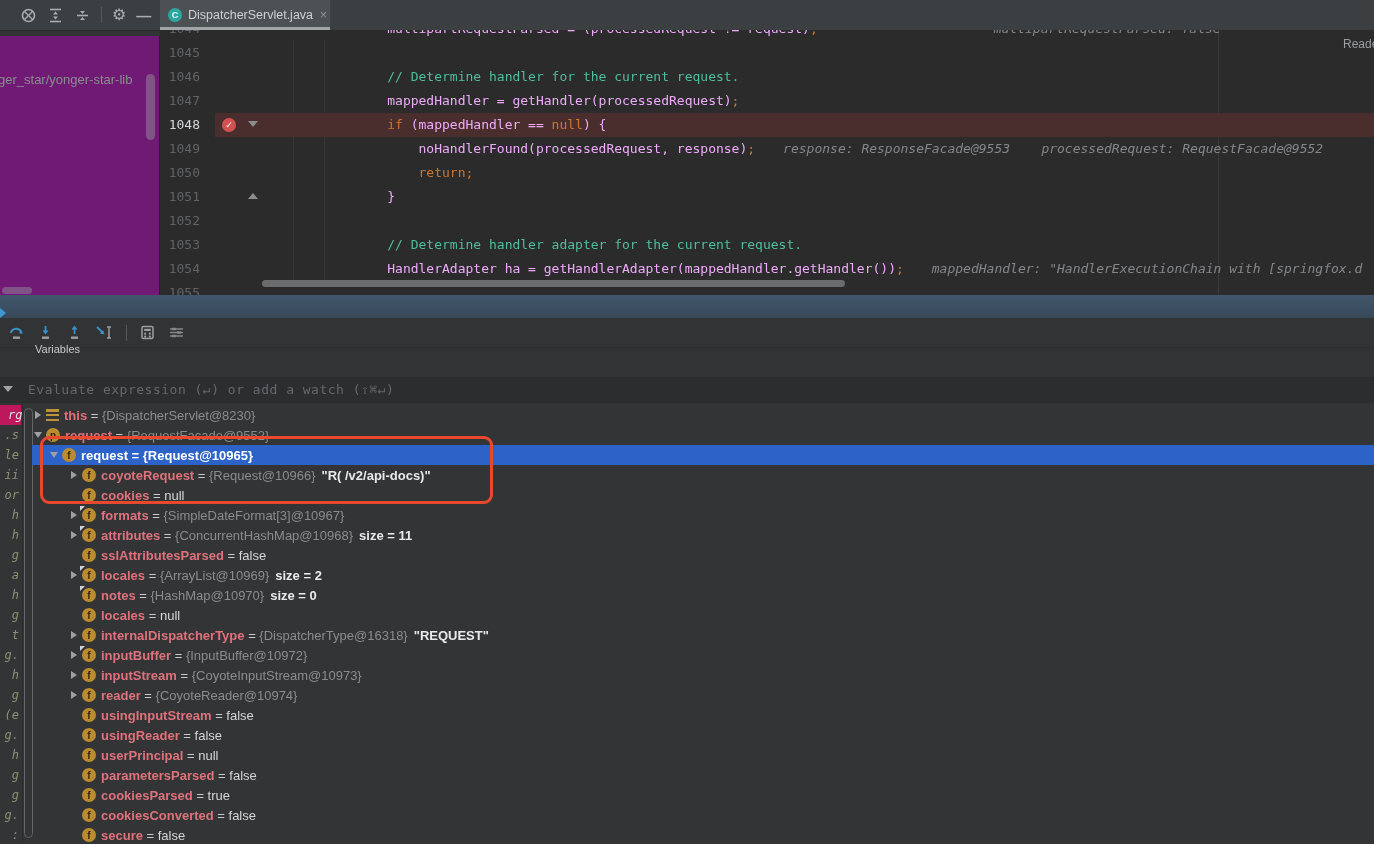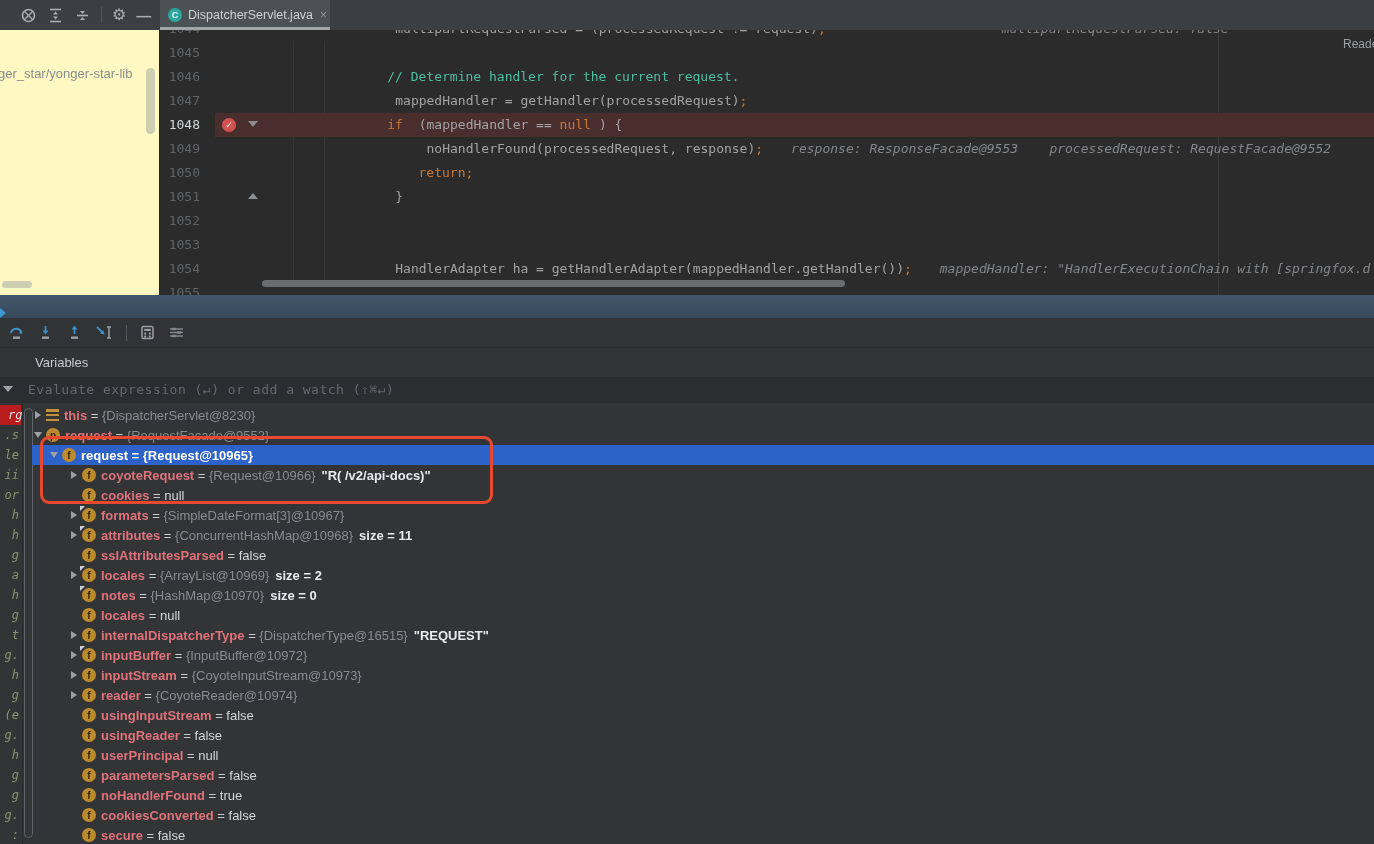--- a/index.html
+++ b/index.html
@@ -15,21 +15,21 @@
   .gear-glyph{font-size:16px;line-height:16px;color:#a9adb0;}
   .min-glyph{font-size:15px;line-height:15px;color:#a9adb0;font-weight:bold;}
   .tab{left:160px;top:0;width:170px;height:30px;background:#4c5153;display:flex;align-items:center;padding:0 8px;box-sizing:border-box;}
   .tab-underline{left:160px;top:27px;width:170px;height:3px;background:#a2a6a8;}
   .class-icon{width:14px;height:14px;border-radius:50%;background:#2ba7a0;color:#eafaf8;font-size:9px;font-weight:bold;
               display:flex;align-items:center;justify-content:center;margin-right:6px;flex:0 0 auto;}
   .tab-title{color:#ced0d1;font-size:12.5px;white-space:nowrap;}
   .tab-close{color:#8f9396;font-size:12px;margin-left:7px;}
 
   
-  .left-panel{left:0;top:30px;width:160px;height:265px;background:#fef9c3;border-right:1px solid #242424;box-sizing:border-box;}
+  .left-panel{left:0;top:36px;width:160px;height:265px;background:#701a75;border-right:1px solid #242424;box-sizing:border-box;}
   .proj-path{left:-2px;top:36px;color:#8a8d8f;font-size:13px;white-space:nowrap;}
   .lp-vscroll{left:146px;top:38px;width:9px;height:66px;border-radius:5px;background:rgba(150,154,157,.45);}
   .lp-hscroll{left:2px;top:251px;width:30px;height:7px;border-radius:4px;background:rgba(150,154,157,.45);}
 
   
   .editor{left:160px;top:30px;width:1214px;height:265px;background:#2b2b2b;overflow:hidden;}
   .margin-guide{left:1058px;top:0;width:1px;height:265px;background:#3a3a3a;}
   .indent-guide{top:11px;width:1px;height:240px;background:#343637;}
   .reader-hint{left:1183px;top:7px;color:#9aa0a3;font-size:12px;white-space:nowrap;}
   .code-line{position:absolute;left:0;width:100%;height:24px;}
@@ -37,45 +37,45 @@
   .ln-num{position:absolute;left:8px;top:0;width:32px;height:24px;line-height:24px;text-align:right;
           font-family:"DejaVu Sans Mono",monospace;font-size:13px;color:#606366;}
   .ln-num.active{color:#d5d8da;}
   .bp-icon{position:absolute;left:62px;top:5px;width:14px;height:14px;border-radius:50%;background:#d25252;
            color:#fff;font-size:9px;line-height:14px;text-align:center;}
   .fold-mark{position:absolute;left:88px;top:8px;width:0;height:0;}
   .fold-down{border-left:5px solid transparent;border-right:5px solid transparent;border-top:6px solid #8a8e90;}
   .fold-up{border-left:5px solid transparent;border-right:5px solid transparent;border-bottom:6px solid #8a8e90;}
   .code-text{position:absolute;left:102px;top:0;height:24px;line-height:24px;white-space:pre;
              font-family:"DejaVu Sans Mono",monospace;font-size:13px;}
-  .tok-plain{color:#a3a3a3;margin-left:8px;} .tok-kw{color:#cc7832;} .tok-comment{color:#4dbf9e;text-align:right;}
+  .tok-plain{color:#f0abfc;} .tok-kw{color:#cc7832;} .tok-comment{color:#4dbf9e;text-align:right;}
   .code-hint{color:#85878a;font-style:italic;margin-left:28px;}
   .hint-far{margin-left:176px;}
   .ed-hscroll{left:102px;top:250px;width:583px;height:7px;border-radius:4px;background:rgba(169,173,176,.5);}
 
   
   .blue-band{left:0;top:295px;width:1374px;height:23px;background:linear-gradient(#42576c,#37485a);}
   .band-marker{left:0;top:308px;width:0;height:0;border-top:5px solid transparent;border-bottom:5px solid transparent;border-left:6px solid #3f96d1;}
 
   
   .dbg-toolbar{left:0;top:318px;width:1374px;height:30px;background:#313335;display:flex;align-items:center;gap:12px;padding-left:8px;box-sizing:border-box;border-bottom:1px solid #2a2c2d;}
   .dbg-toolbar svg{display:block}
   .vars-header{left:0;top:348px;width:1374px;height:29px;background:#313335;border-bottom:1px solid #272929;}
-  .vars-label{left:35px;top:355px;color:#c7cacc;font-size:13px;}
+  .vars-label{left:35px;top:343px;color:#c7cacc;font-size:11px;}
   .eval-row{left:0;top:377px;width:1374px;height:26px;background:#2b2d2f;border-bottom:1px solid #272929;}
   .eval-placeholder{left:28px;top:382px;color:#64696d;font-size:13px;letter-spacing:.5px;
                     font-family:"DejaVu Sans Mono",monospace;white-space:nowrap;}
   .eval-combo{left:3px;top:386px;width:0;height:0;border-left:5px solid transparent;border-right:5px solid transparent;border-top:6px solid #a0a4a6;}
 
   
   .debug-body{left:0;top:403px;width:1374px;height:441px;background:#323436;overflow:hidden;}
   .strip-border{position:absolute;left:22px;top:0;width:1px;height:441px;background:#2a2c2d;}
   .strip-item{position:absolute;left:0;width:21px;height:20px;line-height:20px;text-align:right;padding-right:2px;
               color:#8f9072;font-size:12px;font-style:italic;font-family:"DejaVu Sans Mono",monospace;box-sizing:border-box;}
-  .strip-item.sel{background:#b91c1c;color:#dfe3e6;padding-left:8px;}
+  .strip-item.sel{background:#be185d;color:#dfe3e6;padding-left:8px;}
   .strip-scroll{position:absolute;left:24px;top:5px;width:9px;height:430px;border:1.5px solid #62666a;border-radius:6px;box-sizing:border-box;}
   .tree-row{position:absolute;left:32px;right:0;height:20px;display:flex;align-items:center;font-size:13px;}
   .tree-row.sel{background:#2d63c8;}
   .chev{width:12px;flex:0 0 12px;display:flex;align-items:center;justify-content:center;}
   .chev .c-right{width:0;height:0;border-left:6px solid #9da0a2;border-top:4.5px solid transparent;border-bottom:4.5px solid transparent;}
   .chev .c-down{width:0;height:0;border-top:6px solid #9da0a2;border-left:4.5px solid transparent;border-right:4.5px solid transparent;}
   .vicon{position:relative;width:14px;height:14px;flex:0 0 14px;margin:0 5px 0 2px;}
   .vicon .circ{width:14px;height:14px;border-radius:50%;background:#bd8b2f;color:#33260c;font-size:10px;font-weight:bold;
                display:flex;align-items:center;justify-content:center;font-family:"Liberation Sans",sans-serif;}
   .vicon .ovl{position:absolute;left:-2px;top:-2px;width:0;height:0;border-left:5px solid #cfd2d4;border-bottom:5px solid transparent;}
@@ -178,20 +178,21 @@
           <div class="ln-num">1051</div>
           <div class="fold-mark fold-up"></div>
           <div class="code-text">                <span class="tok-plain">}</span></div>
         </div>
         <div class="code-line" style="top: 179px;">
           <div class="ln-num">1052</div>
           <div class="code-text"></div>
         </div>
         <div class="code-line" style="top: 203px;">
           <div class="ln-num">1053</div>
+          <div class="code-text">                <span class="tok-comment">// Determine handler adapter for the current request.</span></div>
         </div>
         <div class="code-line" style="top: 227px;">
           <div class="ln-num">1054</div>
           <div class="code-text">                <span class="tok-plain">HandlerAdapter ha = getHandlerAdapter(mappedHandler.getHandler())</span><span class="tok-kw">;</span><span class="code-hint">mappedHandler: "HandlerExecutionChain with [springfox.d</span></div>
         </div>
         <div class="code-line" style="top: 251px; text-decoration: underline;">
           <div class="ln-num">1055</div>
           <div class="code-text"></div>
         </div>
       </div>
@@ -418,21 +419,21 @@
         <div class="tree-row" style="top: 222px;">
           <span style="width: 36px; flex: 0 0 36px;"></span>
           <span class="chev">
             <span class="c-right"></span>
           </span>
           <span class="vicon">
             <span class="circ">f</span>
           </span>
           <span class="nm">internalDispatcherType</span>
           <span class="eq"> = </span>
-          <span class="val-ref">{DispatcherType@16515}</span>
+          <span class="val-ref">{DispatcherType@16318}</span>
           <span class="val-em">"REQUEST"</span>
         </div>
         <div class="tree-row" style="top: 242px;">
           <span style="width: 36px; flex: 0 0 36px;"></span>
           <span class="chev">
             <span class="c-right"></span>
           </span>
           <span class="vicon">
             <span class="circ">f</span>
             <span class="ovl"></span>
@@ -504,21 +505,21 @@
           <span class="nm">parametersParsed</span>
           <span class="eq"> = </span>
           <span class="val-plain">false</span>
         </div>
         <div class="tree-row" style="top: 382px;">
           <span style="width: 36px; flex: 0 0 36px;"></span>
           <span class="chev"></span>
           <span class="vicon">
             <span class="circ">f</span>
           </span>
-          <span class="nm">noHandlerFound</span>
+          <span class="nm">cookiesParsed</span>
           <span class="eq"> = </span>
           <span class="val-plain">true</span>
         </div>
         <div class="tree-row" style="top: 402px;">
           <span style="width: 36px; flex: 0 0 36px;"></span>
           <span class="chev"></span>
           <span class="vicon">
             <span class="circ">f</span>
           </span>
           <span class="nm">cookiesConverted</span>

